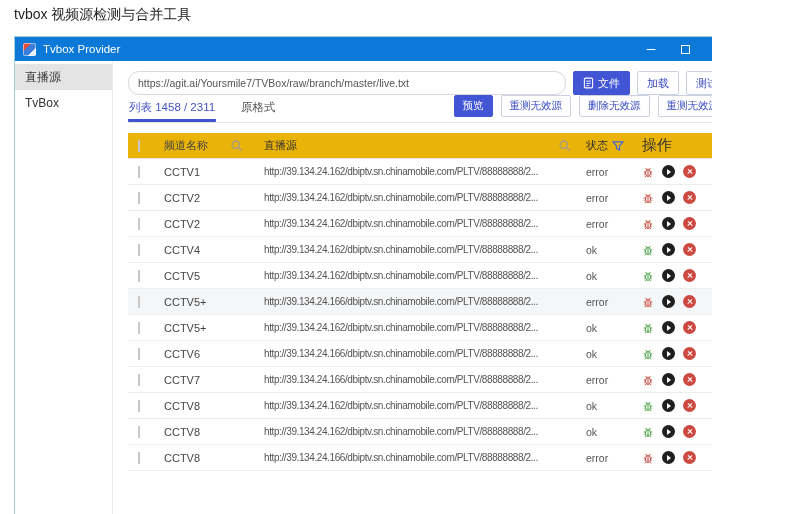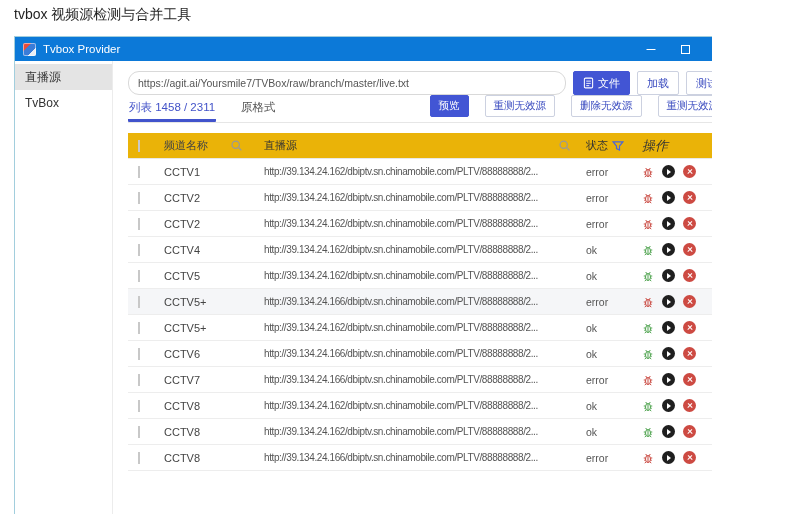--- a/index.html
+++ b/index.html
@@ -33,37 +33,37 @@
   .btn { height:24px; border:1px solid #ccd1e0; border-radius:2px; background:#fff;
          color:#3b4cc0; font-size:11px; padding:0 9px; display:flex; align-items:center;
          gap:4px; cursor:pointer; font-family:inherit; white-space:nowrap; }
   .btn.primary { background:#4255d4; border-color:#4255d4; color:#fff; }
   .btn.sm { height:22px; font-size:10.5px; padding:0 8px; }
 
   .tab-row { display:flex; align-items:flex-end; border-bottom:1px solid #e6e6e6; padding-bottom:0; }
   .tabs { display:flex; gap:24px; }
   .tab { font-size:11.5px; color:#555; padding:5px 1px 7px; cursor:pointer; }
   .tab.active { color:#4252c8; border-bottom:3px solid #4153cc; padding-bottom:4px; border-radius:1px; }
-  .tab-actions { margin-left:auto; display:flex; gap:16px; align-items:center; padding-bottom:5px; }
+  .tab-actions { margin-left:auto; display:flex; gap:8px; align-items:center; padding-bottom:5px; }
 
   .table { margin-top:10px; position:relative; flex:1; min-height:0; overflow:hidden; }
   .tr { display:grid; grid-template-columns:36px 58px 28px 1fr 28px 56px 82px 12px;
         align-items:center; height:26px; border-bottom:1px solid #ededed; background:#fff; }
   .thead.tr { background:#eab308; border-bottom:1px solid #e8e8e8; }
   .tr.hl { background:#f5f6f8; }
   .cell { font-size:11px; color:#333; overflow:hidden; white-space:nowrap; }
   .c-check { padding-left:10px; }
   .checkbox { width:12px; height:12px; border:1px solid #c8c8c8; border-radius:2px; background:#fff; }
   .c-name { color:#444; }
   .c-q { display:flex; justify-content:center; }
   .c-url { padding-left:14px; color:#555; font-size:10px; letter-spacing:-0.4px; }
   .thead .c-url { font-size:11px; letter-spacing:0; color:#333; }
   .c-status { padding-left:8px; display:flex; align-items:center; gap:4px; color:#555; font-size:10.5px; }
   .thead .c-status { color:#333; font-size:11px; }
-  .c-ops { padding-left:8px; display:flex; align-items:center; gap:8px; color:#333; font-size:13px;font-style:italic; }
+  .c-ops { padding-left:8px; display:flex; align-items:center; gap:8px; color:#333; font-size:15px; }
 
   .bug { display:inline-flex; color:#9a9a9a; }
   .state-error .bug { color:#c9473f; }
   .state-ok .bug { color:#4da24d; }
   .play { width:13px; height:13px; border-radius:50%; background:#1f1f1f; position:relative; flex:0 0 13px; }
   .state-none .play { background:#b3b3b3; }
   .play::after { content:""; position:absolute; left:5px; top:3.5px;
                  border-left:4px solid #fff; border-top:3px solid transparent; border-bottom:3px solid transparent; }
   .closeico { width:13px; height:13px; border-radius:50%; background:#cd4a42; position:relative; flex:0 0 13px; }
   .closeico::before, .closeico::after { content:""; position:absolute; left:3.5px; top:6px;

